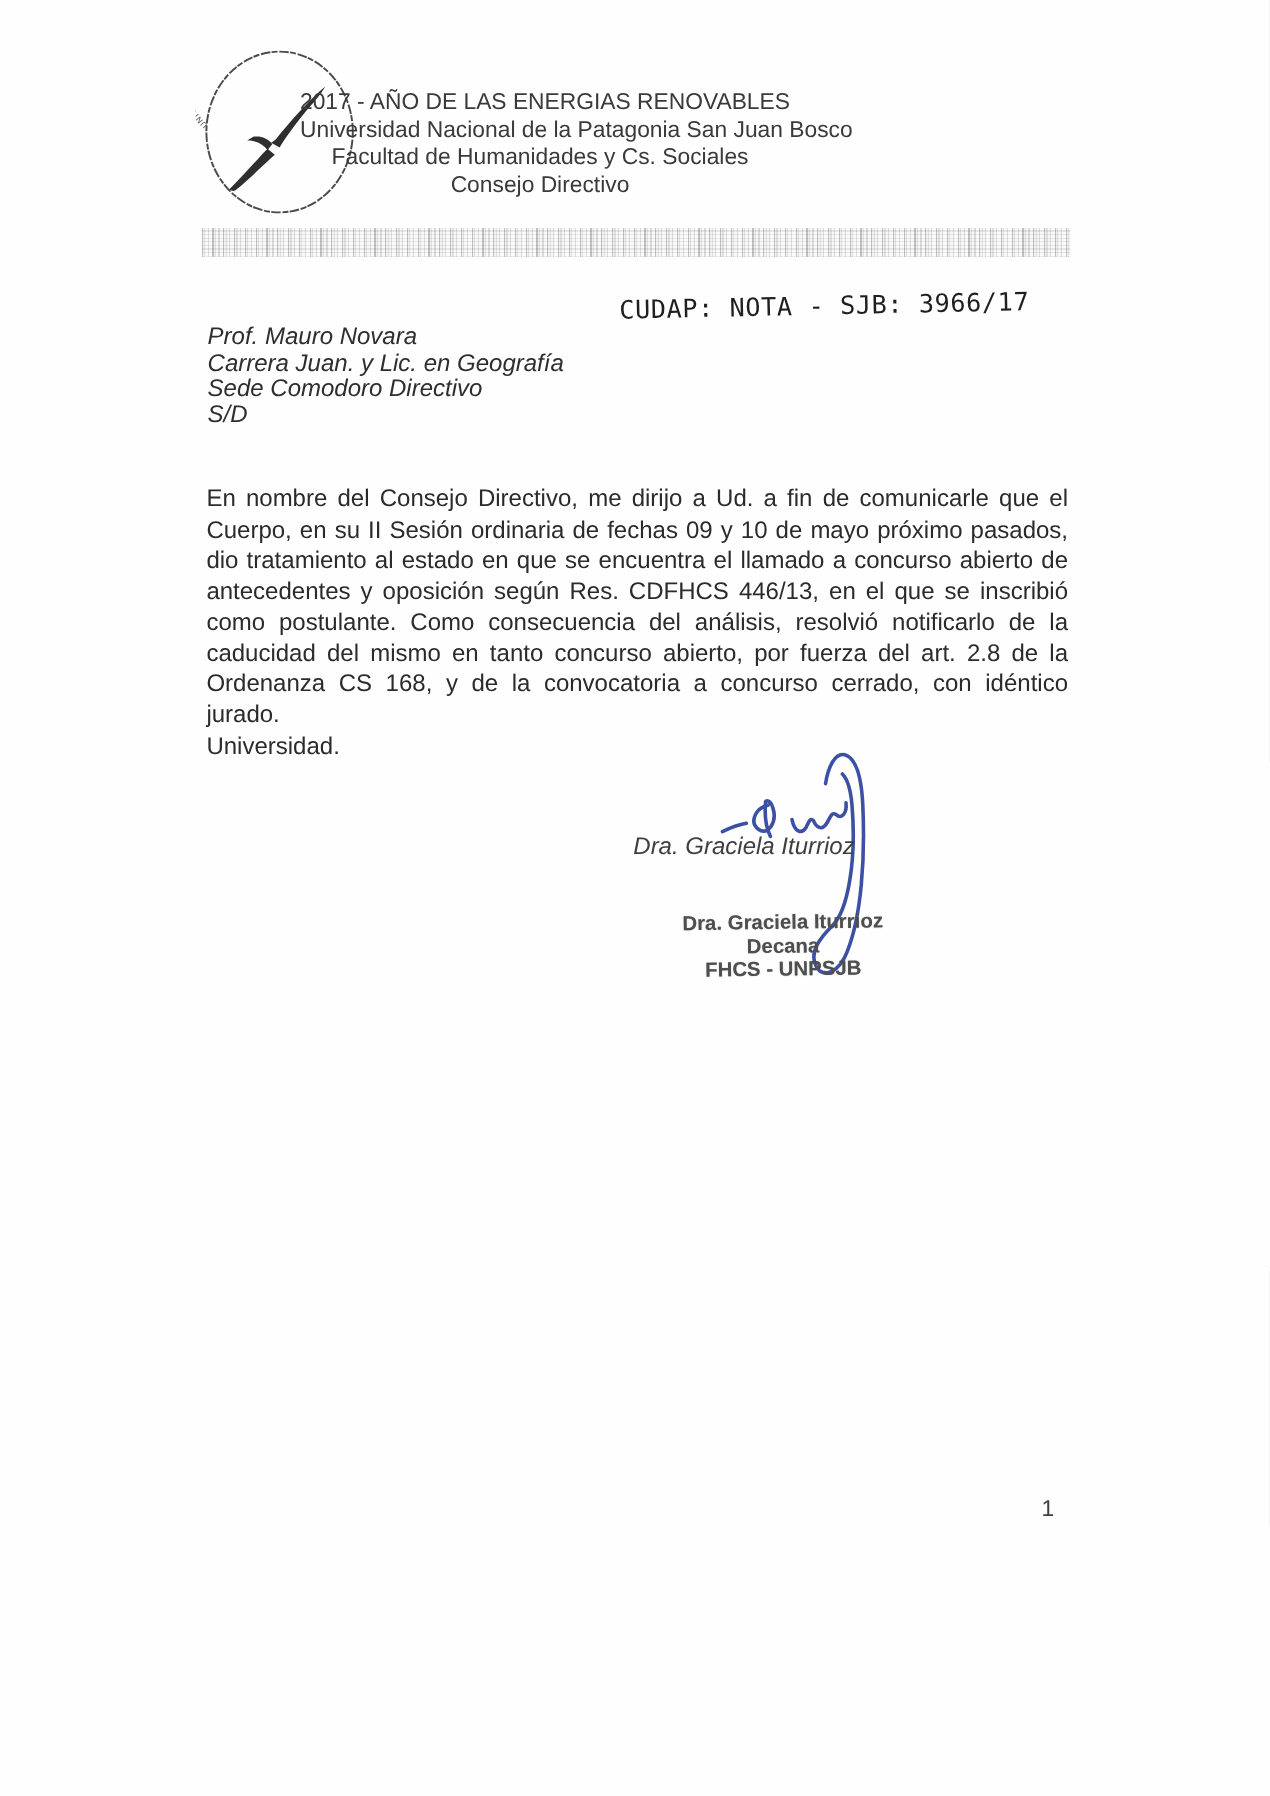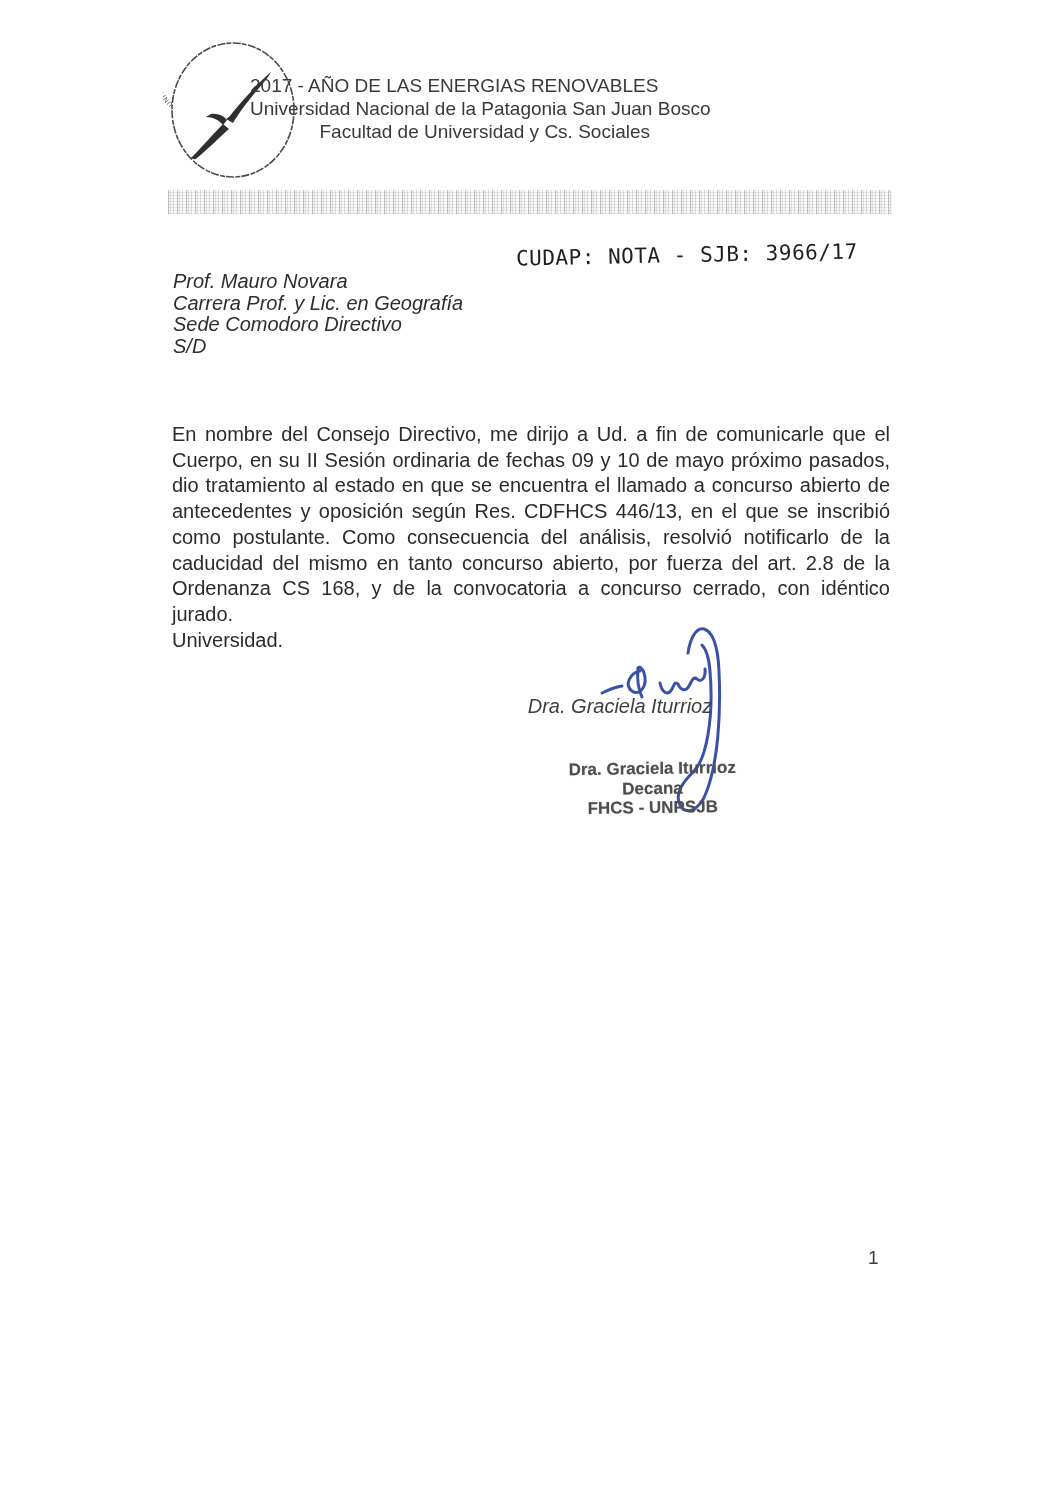--- a/index.html
+++ b/index.html
@@ -10,21 +10,21 @@
     background:#fefefe;
     font-family:"Liberation Sans", sans-serif;
     color:#2b2b2b;
     overflow:hidden;
     margin:0 auto;
   }
   
   .logo { position:absolute; left:163px; top:36px; width:142px; height:152px; }
   .header-text {
     position:absolute; left:250px; top:74px; width:400px;
-    text-align:right; font-size:19px; line-height:23px; color:#3a3a3a;
+    text-align:center; font-size:19px; line-height:23px; color:#3a3a3a;
   }
   .header-text div { white-space:nowrap; }
   
   .band {
     position:absolute; left:168px; top:190px; width:724px; height:24px;
     background-image:
       repeating-linear-gradient(90deg,
         rgba(90,90,90,.40) 0 1px, rgba(200,200,200,.20) 1px 2px,
         rgba(150,150,150,.30) 2px 3px, rgba(225,225,225,.18) 3px 5px,
         rgba(120,120,120,.28) 5px 6px, rgba(235,235,235,.12) 6px 9px),
@@ -40,21 +40,21 @@
   }
   .cudap {
     position:absolute; left:516px; top:243px;
     font-family:"DejaVu Sans Mono", monospace;
     font-size:21px; color:#1f1f1f; letter-spacing:0.5px;
     transform:rotate(-1.2deg); white-space:nowrap;
   }
   
   .recipient { position:absolute; left:173px; top:271px; font-size:20px; line-height:21.6px; color:#2e2e2e;font-style:italic; }
   
-  .body-block { position:absolute; left:172px; top:422px; width:718px; font-size:20px; line-height:25.7px; color:#2b2b2b; }
+  .body-block { position:absolute; left:172px; top:404px; width:718px; font-size:20px; line-height:25.7px; color:#2b2b2b; }
   .body-block p.justified { text-align:justify; }
   
   .sig-script { position:absolute; left:588px; top:623px; width:175px; height:215px; }
   .sig-name-block {
     position:absolute; left:480px; top:695px; width:280px;
     text-align:center; font-style:italic; font-size:20px; line-height:23px; color:#3f3f3f;
   }
   .stamp-block {
     position:absolute; left:545px; top:759px; width:215px;
     text-align:center; font-size:17px; line-height:19.5px;
@@ -79,31 +79,32 @@
     <g fill="#2f2f2f">
       <path d="M 108,36 C 94,48 80,64 70,76 C 68,79 66,81 63,83 L 70,87 C 74,80 84,66 96,52 C 102,45 106,40 108,36 Z"></path>
       <path d="M 28,122 C 40,110 52,96 60,88 L 66,93 C 58,100 46,112 34,122 C 32,124 30,123 28,122 Z"></path>
       <path d="M 64,84 C 60,79 54,77 48,78 L 43,81 C 50,81 56,84 60,89 Z"></path>
     </g>
   </svg>
 
   <div class="header-text">
     <div>2017 - AÑO DE LAS ENERGIAS RENOVABLES</div>
     <div>Universidad Nacional de la Patagonia San Juan Bosco</div>
-    <div>Facultad de Universidad y Cs. Sociales</div>
+    <div>Facultad de Humanidades y Cs. Sociales</div>
+    <div>Consejo Directivo</div>
   </div>
 
   <div class="band"></div>
 
 
   <div class="cudap">CUDAP: NOTA - SJB: 3966/17</div>
 
   <div class="recipient">
     <div>Prof. Mauro Novara</div>
-    <div>Carrera Prof. y Lic. en Geografía</div>
+    <div>Carrera Juan. y Lic. en Geografía</div>
     <div>Sede Comodoro Directivo</div>
     <div>S/D</div>
   </div>
 
   <div class="body-block">
     <p class="justified">En nombre del Consejo Directivo, me dirijo a Ud. a fin de comunicarle que el Cuerpo, en su II Sesión ordinaria de fechas 09 y 10 de mayo próximo pasados, dio tratamiento al estado en que se encuentra el llamado a concurso abierto de antecedentes y oposición según Res. CDFHCS 446/13, en el que se inscribió como postulante. Como consecuencia del análisis, resolvió notificarlo de la caducidad del mismo en tanto concurso abierto, por fuerza del art. 2.8 de la Ordenanza CS 168, y de la convocatoria a concurso cerrado, con idéntico jurado.</p>
     <p>Universidad.</p>
   </div>
 
   <svg class="sig-script" viewBox="0 0 175 215" fill="none" stroke="#3c51a6" stroke-width="3" stroke-linecap="round">

